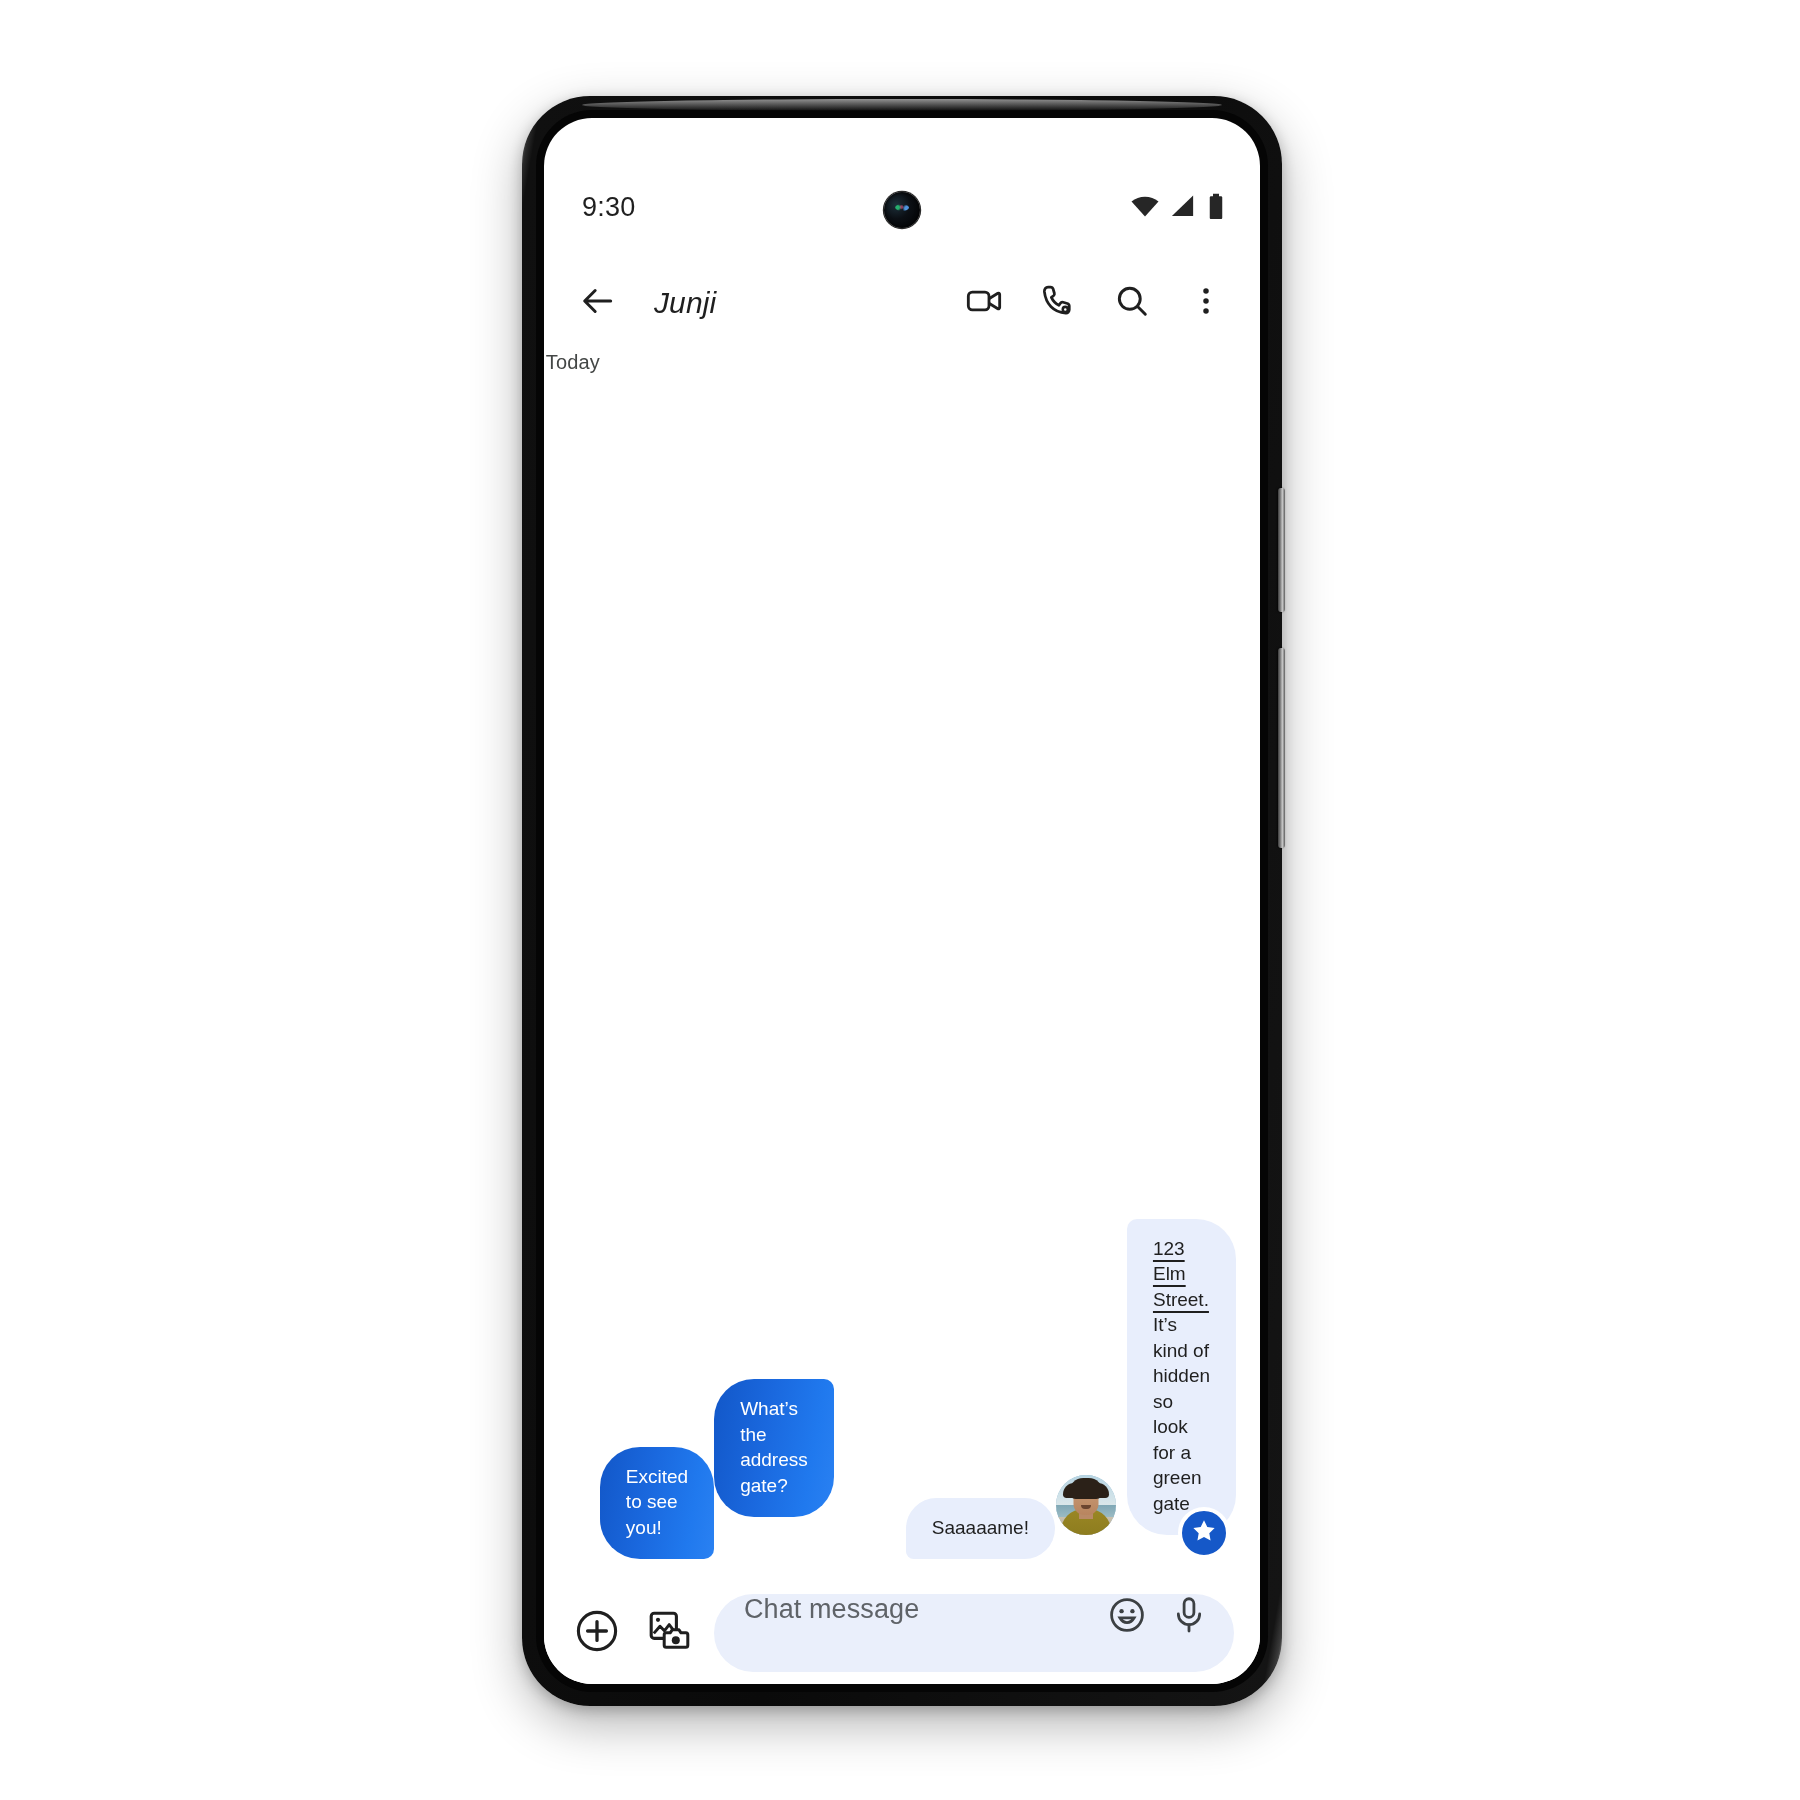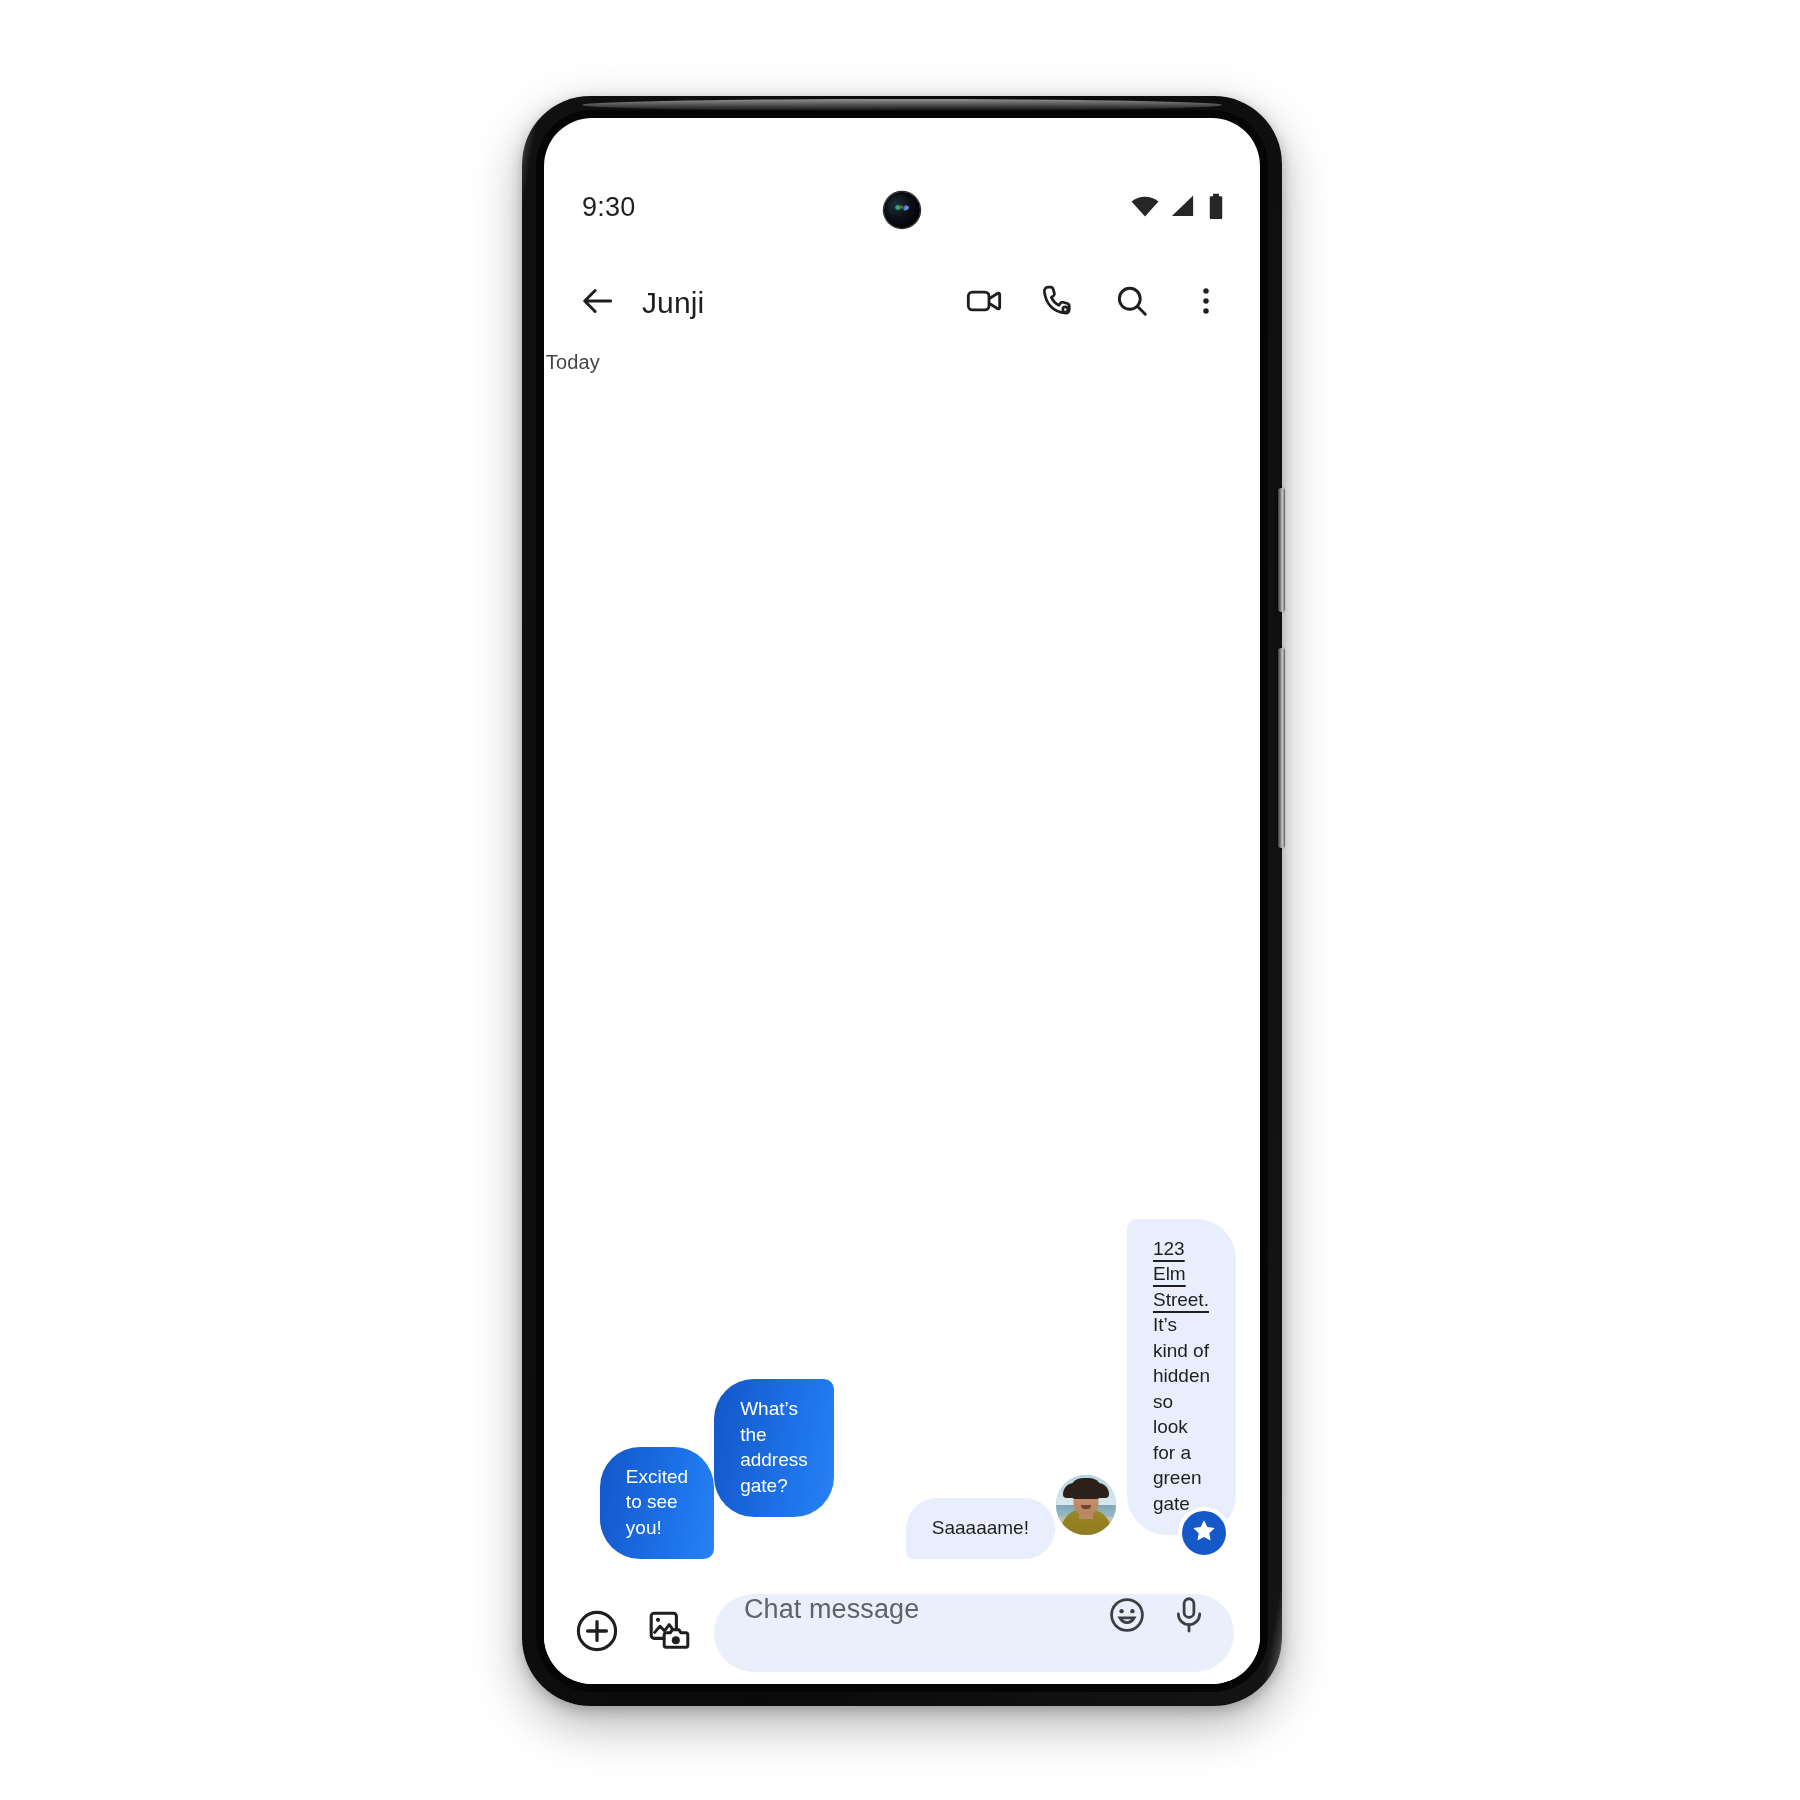--- a/index.html
+++ b/index.html
@@ -129,21 +129,22 @@
       radial-gradient(circle at 46% 44%, rgba(255,90,140,0.55) 0 12%, rgba(0,0,0,0) 30%),
       radial-gradient(circle at 84% 64%, rgba(90,170,255,0.85) 0 16%, rgba(0,0,0,0) 34%);
   }
 
   
   #app-bar {
     height: 96px;
     display: flex;
     align-items: center;
     padding: 0 26px 0 26px;
-    gap: 0;
+    gap: 12px;
+    font-style: italic;
   }
   .appbar-icon {
     width: 56px; height: 56px;
     display: flex; align-items: center; justify-content: center;
     flex: 0 0 auto;
     cursor: pointer;
   }
   #conversation-title {
     font-size: 30px;
     color: #1f1f1f;

